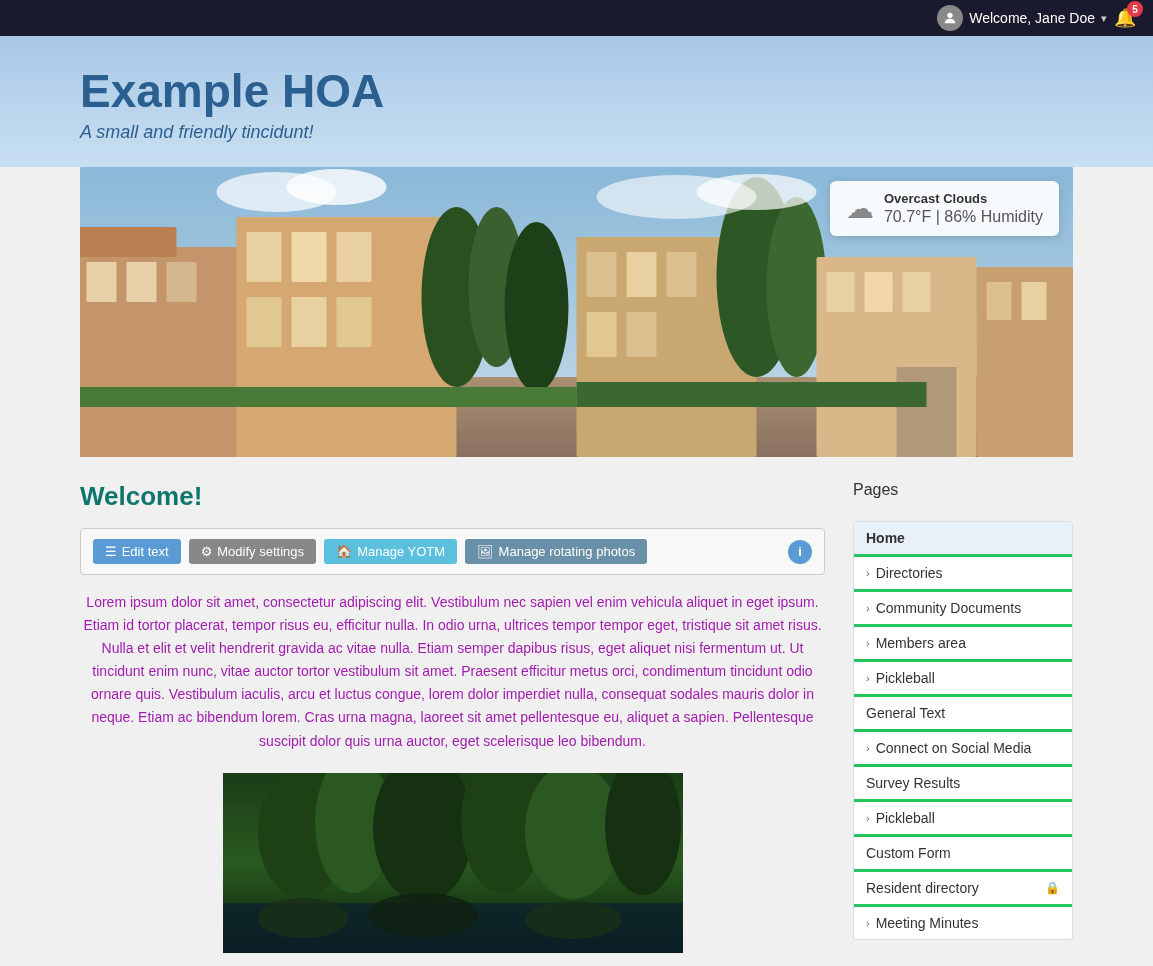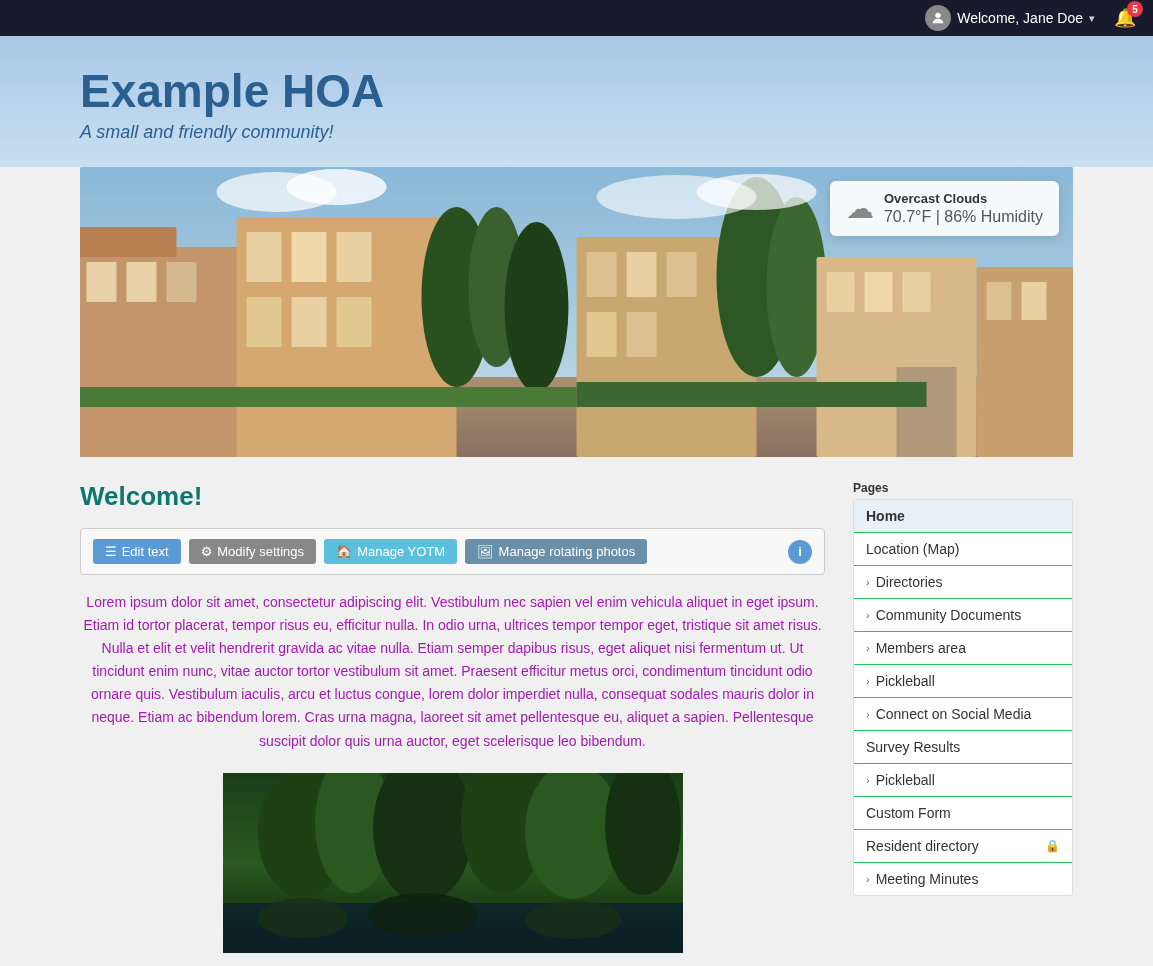--- a/index.html
+++ b/index.html
@@ -6,21 +6,21 @@
     body { font-family: Arial, sans-serif; background: #f0f0f0; color: #333; }
 
     
     #topbar {
       background: #1a1a2e;
       height: 36px;
       display: flex;
       align-items: center;
       justify-content: flex-end;
       padding: 0 16px;
-      gap: 20px;
+      gap: 8px;
     }
     .topbar-user {
       display: flex;
       align-items: center;
       gap: 6px;
       color: #fff;
       font-size: 14px;
       cursor: pointer;
     }
     .topbar-avatar {
@@ -161,38 +161,38 @@
       border-radius: 2px;
     }
 
     
     #sidebar {
       width: 220px;
       margin-left: 28px;
       flex-shrink: 0;
     }
     .sidebar-heading {
-      font-size: 12px;
-      font-weight: bold;
+      font-size: 16px;
+      font-weight: normal;
       color: #333;
-      margin-bottom: 4px;
+      margin-bottom: 22px;
     }
     .sidebar-menu {
       background: #fff;
       border: 1px solid #ddd;
       border-radius: 3px;
       overflow: hidden;
     }
     .sidebar-item {
       display: flex;
       align-items: center;
       padding: 8px 12px;
       font-size: 14px;
       color: #333;
-      border-bottom: 1px solid #22c55e;
+      border-bottom: 3px solid #22c55e;
       cursor: pointer;
       gap: 6px;
     }
     .sidebar-item:last-child { border-bottom: none; }
     .sidebar-item.active { background: #e8f0f8; font-weight: bold; }
     .sidebar-item .chevron { color: #666; font-size: 11px; }
     .sidebar-item .lock-icon { color: #888; font-size: 12px; }
     .sidebar-item-label { flex: 1; }
   </style>
 </head>
@@ -210,21 +210,21 @@
     <span class="topbar-chevron">▾</span>
   </div>
   <div class="topbar-bell">
     <span class="topbar-bell-icon">🔔</span>
     <span class="topbar-badge">5</span>
   </div>
 </div>
 
 <div id="header">
   <div class="site-title">Example HOA</div>
-  <div class="site-subtitle">A small and friendly community!</div>
+  <div class="site-subtitle">A small and friendly tincidunt!</div>
 </div>
 
 <div id="hero">
   
   <svg width="100%" height="100%" viewBox="0 0 1000 290" preserveAspectRatio="xMidYMid slice" xmlns="http://www.w3.org/2000/svg">
 
     <defs>
       <linearGradient id="skyGrad" x1="0" y1="0" x2="0" y2="1">
         <stop offset="0%" stop-color="#8ab8d8"></stop>
         <stop offset="100%" stop-color="#c8dce8"></stop>
@@ -351,37 +351,37 @@
   </div>
 
   <div id="sidebar">
     <div class="sidebar-heading">Pages</div>
     <div class="sidebar-menu">
 
       <div class="sidebar-item active">
         <span class="sidebar-item-label">Home</span>
       </div>
       <div class="sidebar-item">
-        <span class="sidebar-item-label">Location (Map)</span>
-      </div>
-      <div class="sidebar-item">
         <span class="chevron">›</span>
         <span class="sidebar-item-label">Directories</span>
       </div>
       <div class="sidebar-item">
         <span class="chevron">›</span>
         <span class="sidebar-item-label">Community Documents</span>
       </div>
       <div class="sidebar-item">
         <span class="chevron">›</span>
         <span class="sidebar-item-label">Members area</span>
       </div>
       <div class="sidebar-item">
         <span class="chevron">›</span>
         <span class="sidebar-item-label">Pickleball</span>
+      </div>
+      <div class="sidebar-item">
+        <span class="sidebar-item-label">General Text</span>
       </div>
       <div class="sidebar-item">
         <span class="chevron">›</span>
         <span class="sidebar-item-label">Connect on Social Media</span>
       </div>
       <div class="sidebar-item">
         <span class="sidebar-item-label">Survey Results</span>
       </div>
       <div class="sidebar-item">
         <span class="chevron">›</span>

